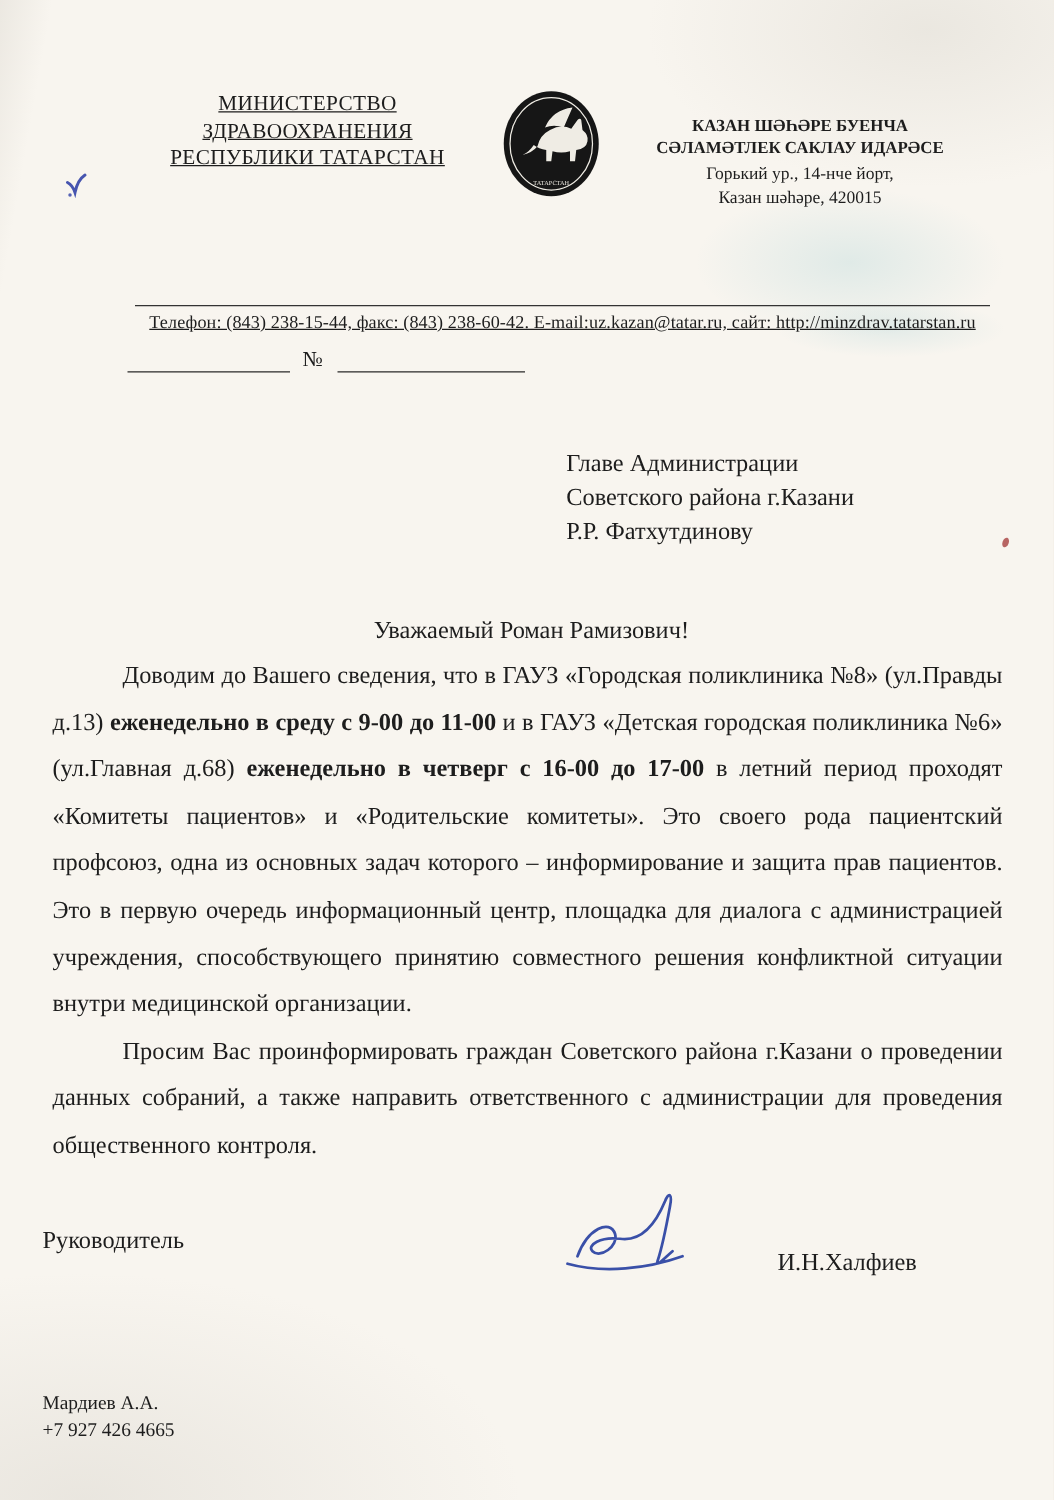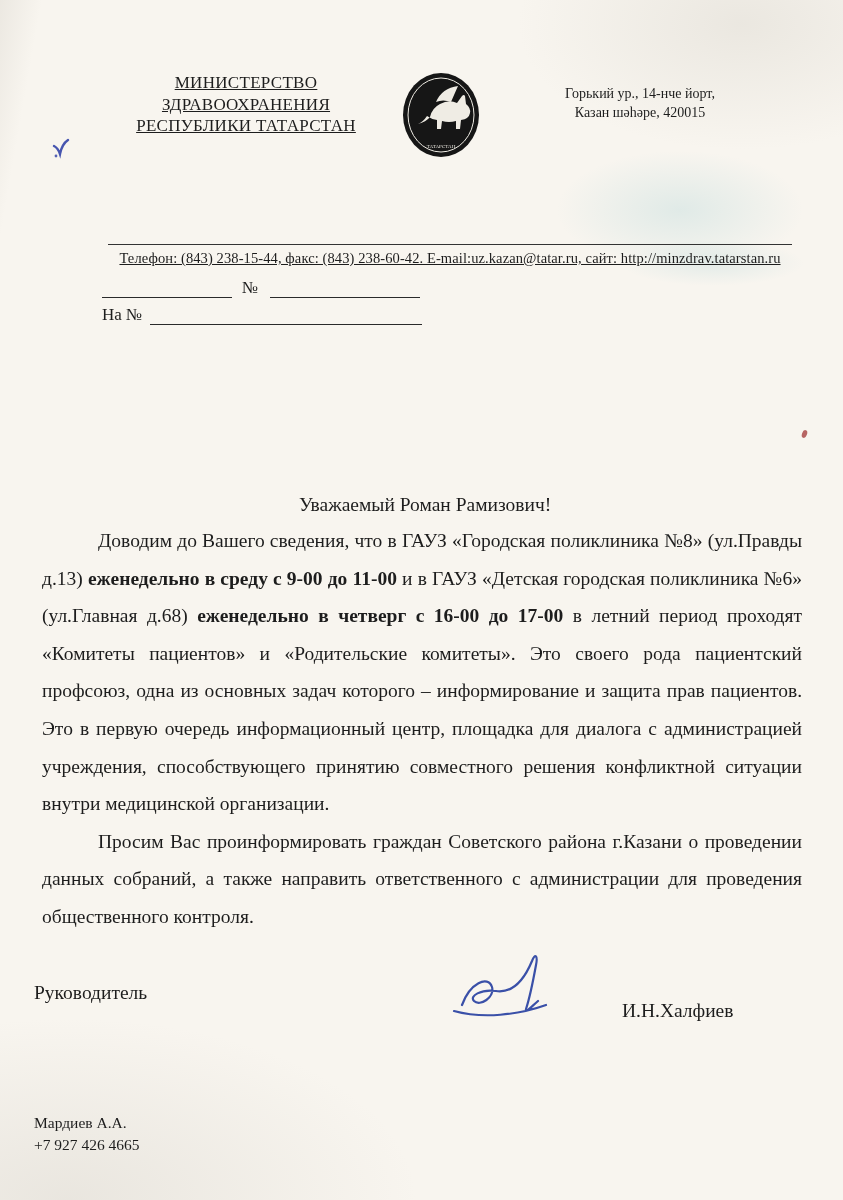--- a/index.html
+++ b/index.html
@@ -88,34 +88,36 @@
       <svg width="78" height="86" viewBox="0 0 78 86">
         <ellipse cx="39" cy="43" rx="38" ry="42" fill="#161616"></ellipse>
         <ellipse cx="39" cy="43" rx="33" ry="37" fill="none" stroke="#efece4" stroke-width="1"></ellipse>
         <path d="M16,52 q8,-2 12,-7 q2,-9 10,-13 q9,-5 17,-1 l5,-7 q2,-2 3,0 l1,8 q5,4 4,9 q-1,6 -9,7 l-1,9 h-4 l0,-8 q-7,2 -14,0 l-1,8 h-4 l0,-9 q-6,-1 -10,-4 q-4,6 -9,8 z" fill="#efece4"></path>
         <path d="M34,30 q6,-14 22,-16 q-4,9 -7,16 q-8,-3 -15,0 z" fill="#efece4"></path>
         <text x="39" y="76" text-anchor="middle" font-size="5" fill="#efece4">ТАТАРСТАН</text>
       </svg>
     </div>
 
     <div class="hdr-right">
+      <div class="dept">КАЗАН ШӘҺӘРЕ БУЕНЧА
+СӘЛАМӘТЛЕК САКЛАУ ИДАРӘСЕ</div>
       <div class="addr">Горький ур., 14-нче йорт,
 Казан шәһәре, 420015</div>
     </div>
 
     <div class="contact">Телефон: (843) 238-15-44, факс: (843) 238-60-42. E-mail:uz.kazan@tatar.ru, сайт: http://minzdrav.tatarstan.ru</div>
   </header>
 
   <div class="ref-row1">
     <span class="blank b1"></span><span class="numlbl">№</span><span class="blank b2"></span>
   </div>
-  <div class="ref-row2">
-    <span>На №</span><span class="blank b3"></span>
-  </div>
 
+  <div class="addressee">Главе Администрации
+Советского района г.Казани
+Р.Р.  Фатхутдинову</div>
 
   <div class="salutation">Уважаемый Роман Рамизович!</div>
 
   <div class="body-text">
     <p><span>Доводим до Вашего сведения, что в ГАУЗ «Городская поликлиника №8» (ул.Правды д.13) </span><span class="b">еженедельно в среду с 9-00 до 11-00</span><span> и в ГАУЗ «Детская городская поликлиника №6» (ул.Главная д.68) </span><span class="b">еженедельно в четверг с 16-00 до 17-00</span><span> в летний период проходят «Комитеты пациентов» и «Родительские комитеты». Это своего рода пациентский профсоюз, одна из основных задач которого – информирование и защита прав пациентов. Это в первую очередь информационный центр, площадка для диалога с администрацией учреждения, способствующего принятию совместного решения конфликтной ситуации внутри медицинской организации.</span></p>
     <p>Просим Вас проинформировать граждан Советского района г.Казани о проведении данных собраний, а также направить ответственного с администрации для проведения общественного контроля.</p>
   </div>
 
   <div class="sig-position">Руководитель</div>
 

